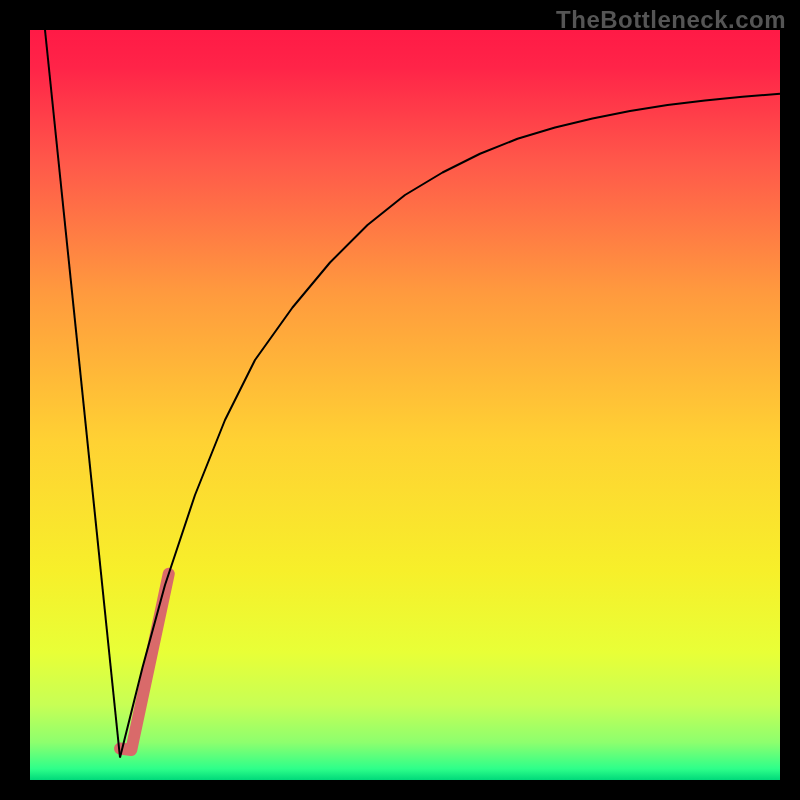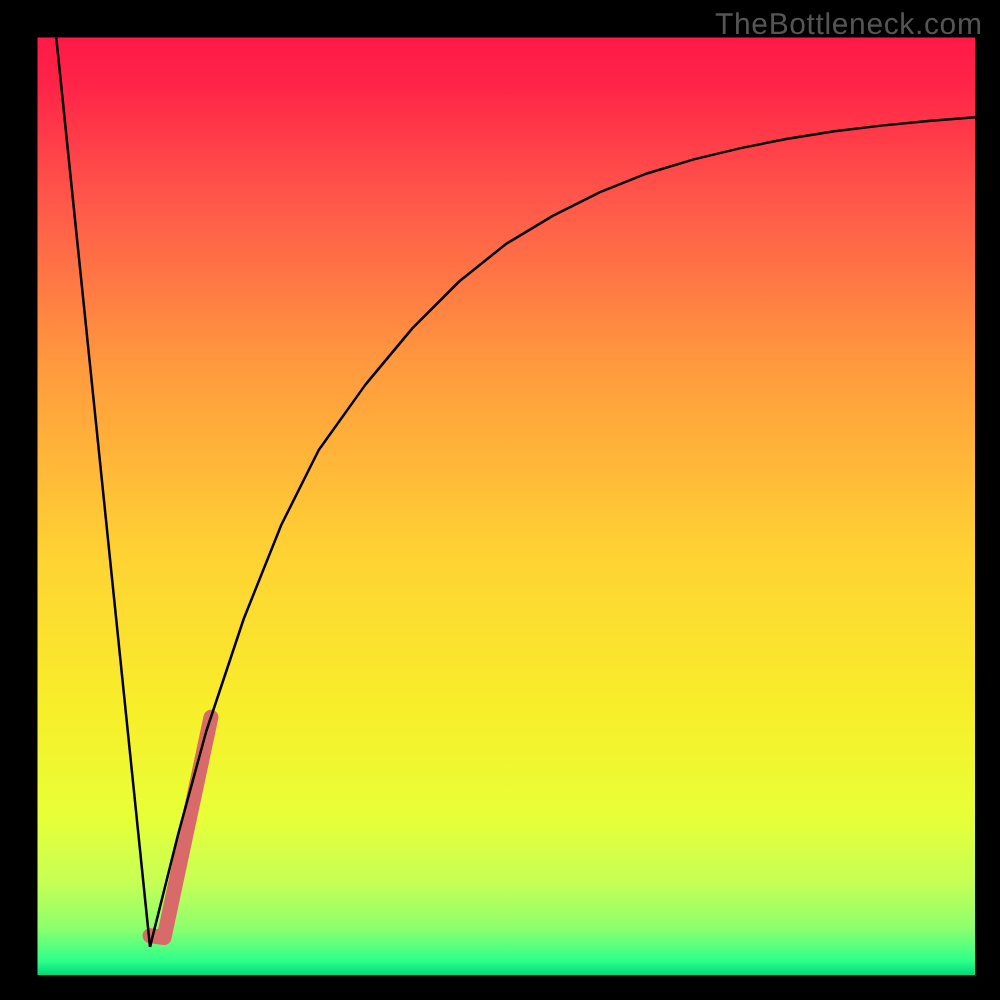--- a/index.html
+++ b/index.html
@@ -22,21 +22,21 @@
     width: 800px;
     height: 800px;
     display: block;
   }
   .watermark {
     position: absolute;
     top: 6px;
     right: 14px;
     color: #555555;
     font-size: 24px;
-    font-weight: 400;
+    font-weight: 700;
     letter-spacing: 0.5px;
     user-select: none;
     pointer-events: none;
   }
 </style>
 </head>
 <body>
 
 <div class="chart-wrap">
 

